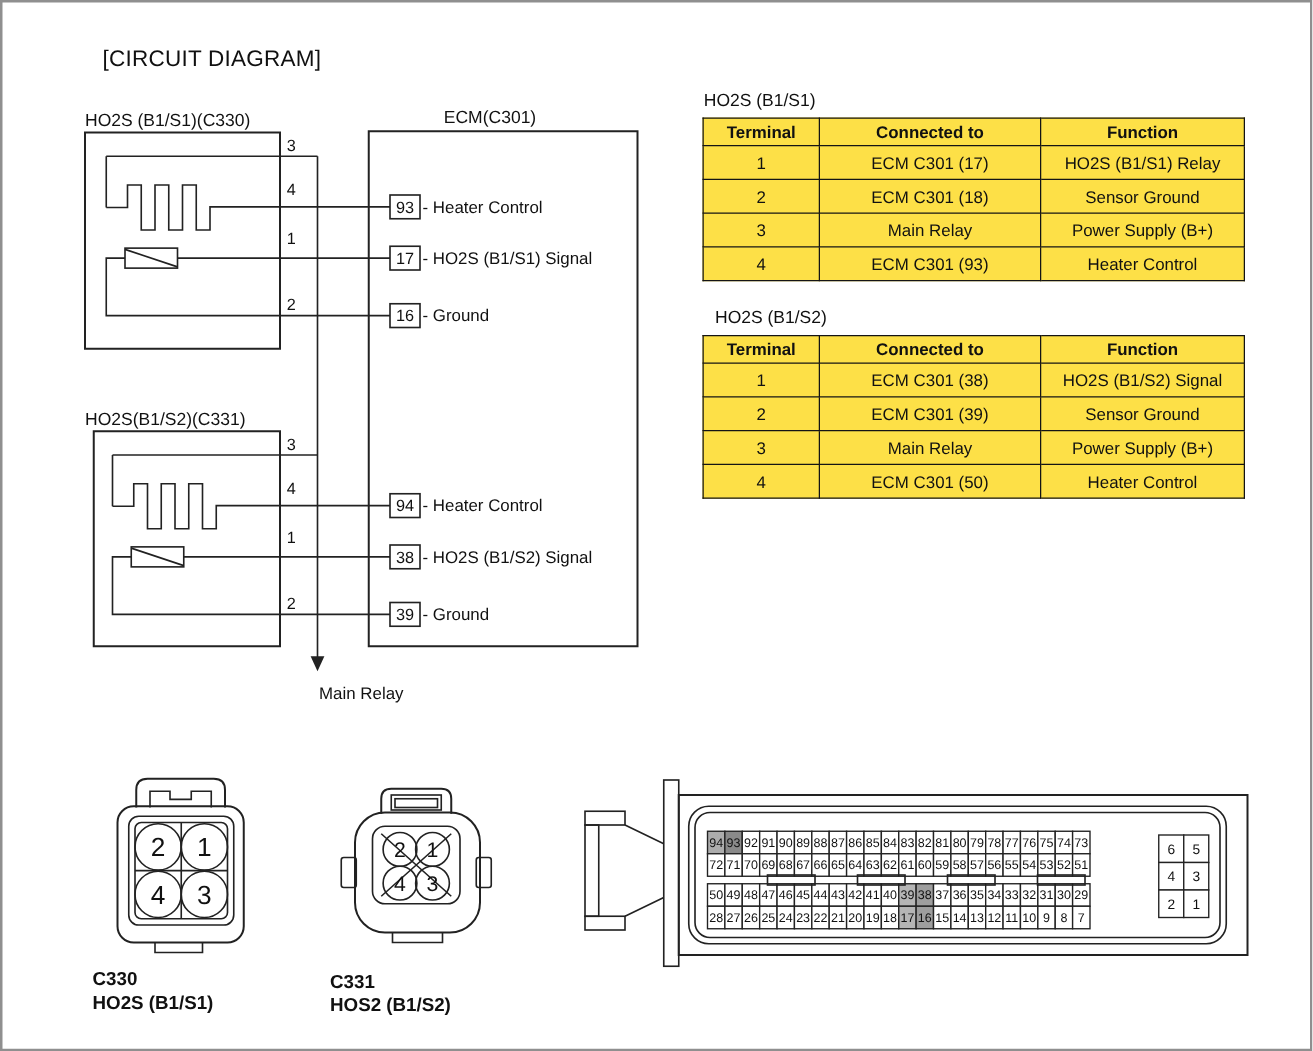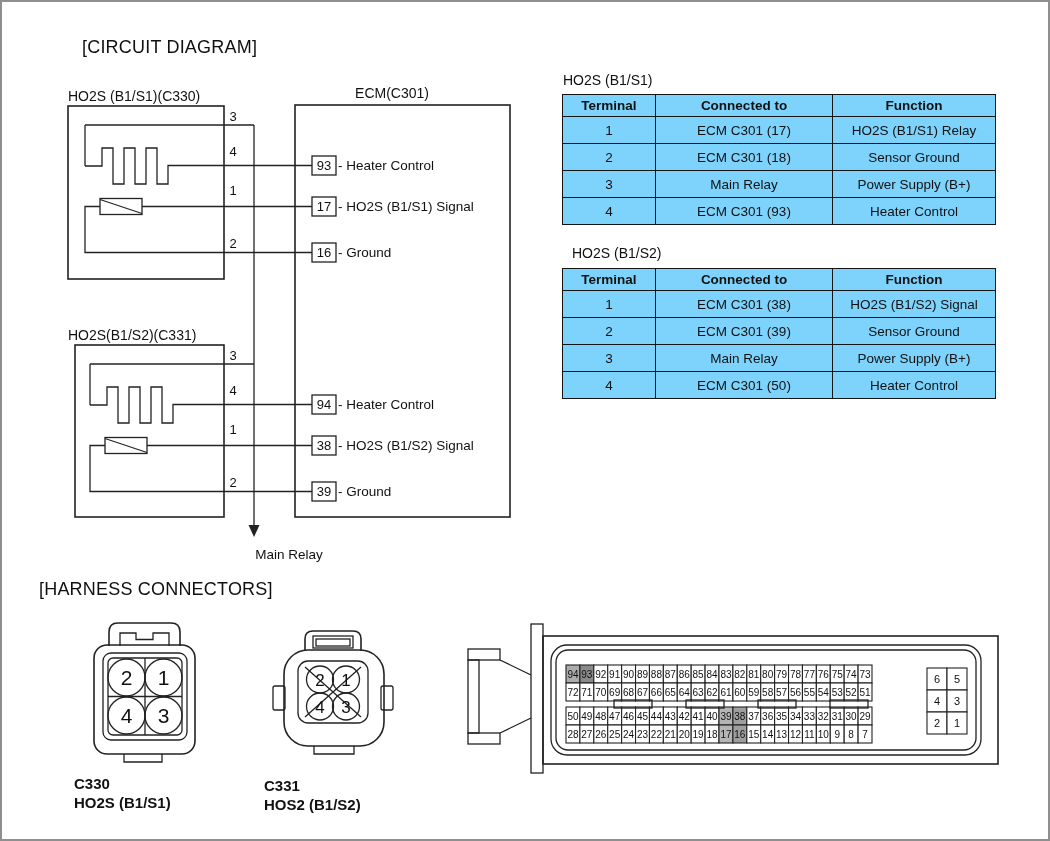--- a/index.html
+++ b/index.html
@@ -4,21 +4,21 @@
 <style>
   html,body{margin:0;padding:0;background:#fff;}
   .page{
     position:relative;width:1046px;height:837px;background:#fff;
     border:2px solid #8f8f8f;overflow:hidden;
     font-family:"Liberation Sans","DejaVu Sans",sans-serif;color:#111;
   }
   .abs{position:absolute;}
   .sec-title{font-size:18px;letter-spacing:0.2px;color:#101010;white-space:nowrap;}
   .subtitle{font-size:14px;color:#101010;white-space:nowrap;}
-  table.conn-table{border-collapse:collapse;table-layout:fixed;position:absolute;background:#7dd3fc;}
+  table.conn-table{border-collapse:collapse;table-layout:fixed;position:absolute;background:#fde047;}
   table.conn-table th, table.conn-table td{
     border:1.5px solid #141414;text-align:center;vertical-align:middle;
     font-size:13.5px;padding:0 2px;overflow:hidden;white-space:nowrap;
   }
   table.conn-table th{height:21px;font-weight:bold;}
   table.conn-table td{height:26px;font-weight:normal;}
   svg{position:absolute;}
   svg text{font-family:"Liberation Sans","DejaVu Sans",sans-serif;fill:#111;}
   .ln{stroke:#222;fill:none;stroke-width:1.3px;}
   .bx{stroke:#222;fill:none;stroke-width:1.6px;}
@@ -174,21 +174,20 @@
           <td>Power Supply (B+)</td>
         </tr>
         <tr>
           <td>4</td>
           <td>ECM C301 (50)</td>
           <td>Heater Control</td>
         </tr>
       </tbody>
   </table>
 
-  <div class="abs sec-title" style="left:37px;top:577px;">[HARNESS CONNECTORS]</div>
 
   <svg style="left:0;top:605px;" width="1050" height="232" viewBox="0 605 1050 232">
 
     <g>
       <path class="bx" d="M107,644 V630 Q107,621 116,621 H169 Q178,621 178,630 V644"></path>
       <path class="ln" d="M118,644 V631 H134 V637.5 H151 V631 H167 V644"></path>
       <rect class="bx" x="92" y="643" width="101" height="109" rx="13"></rect>
       <rect class="ln" x="101" y="651" width="84" height="87" rx="8"></rect>
       <rect class="ln" x="106" y="656" width="74" height="77" rx="5"></rect>
       <path class="ln" d="M143,656 V733 M106,694.5 H180"></path>

